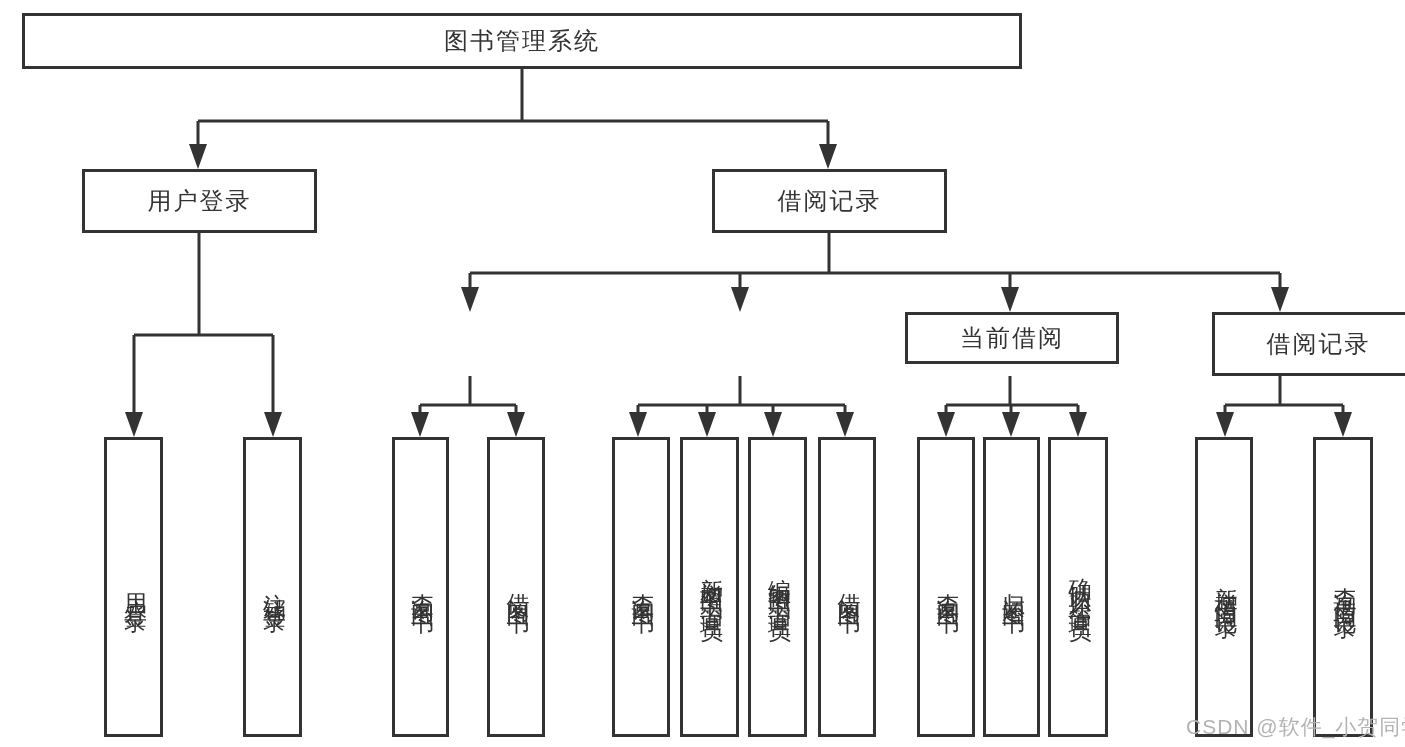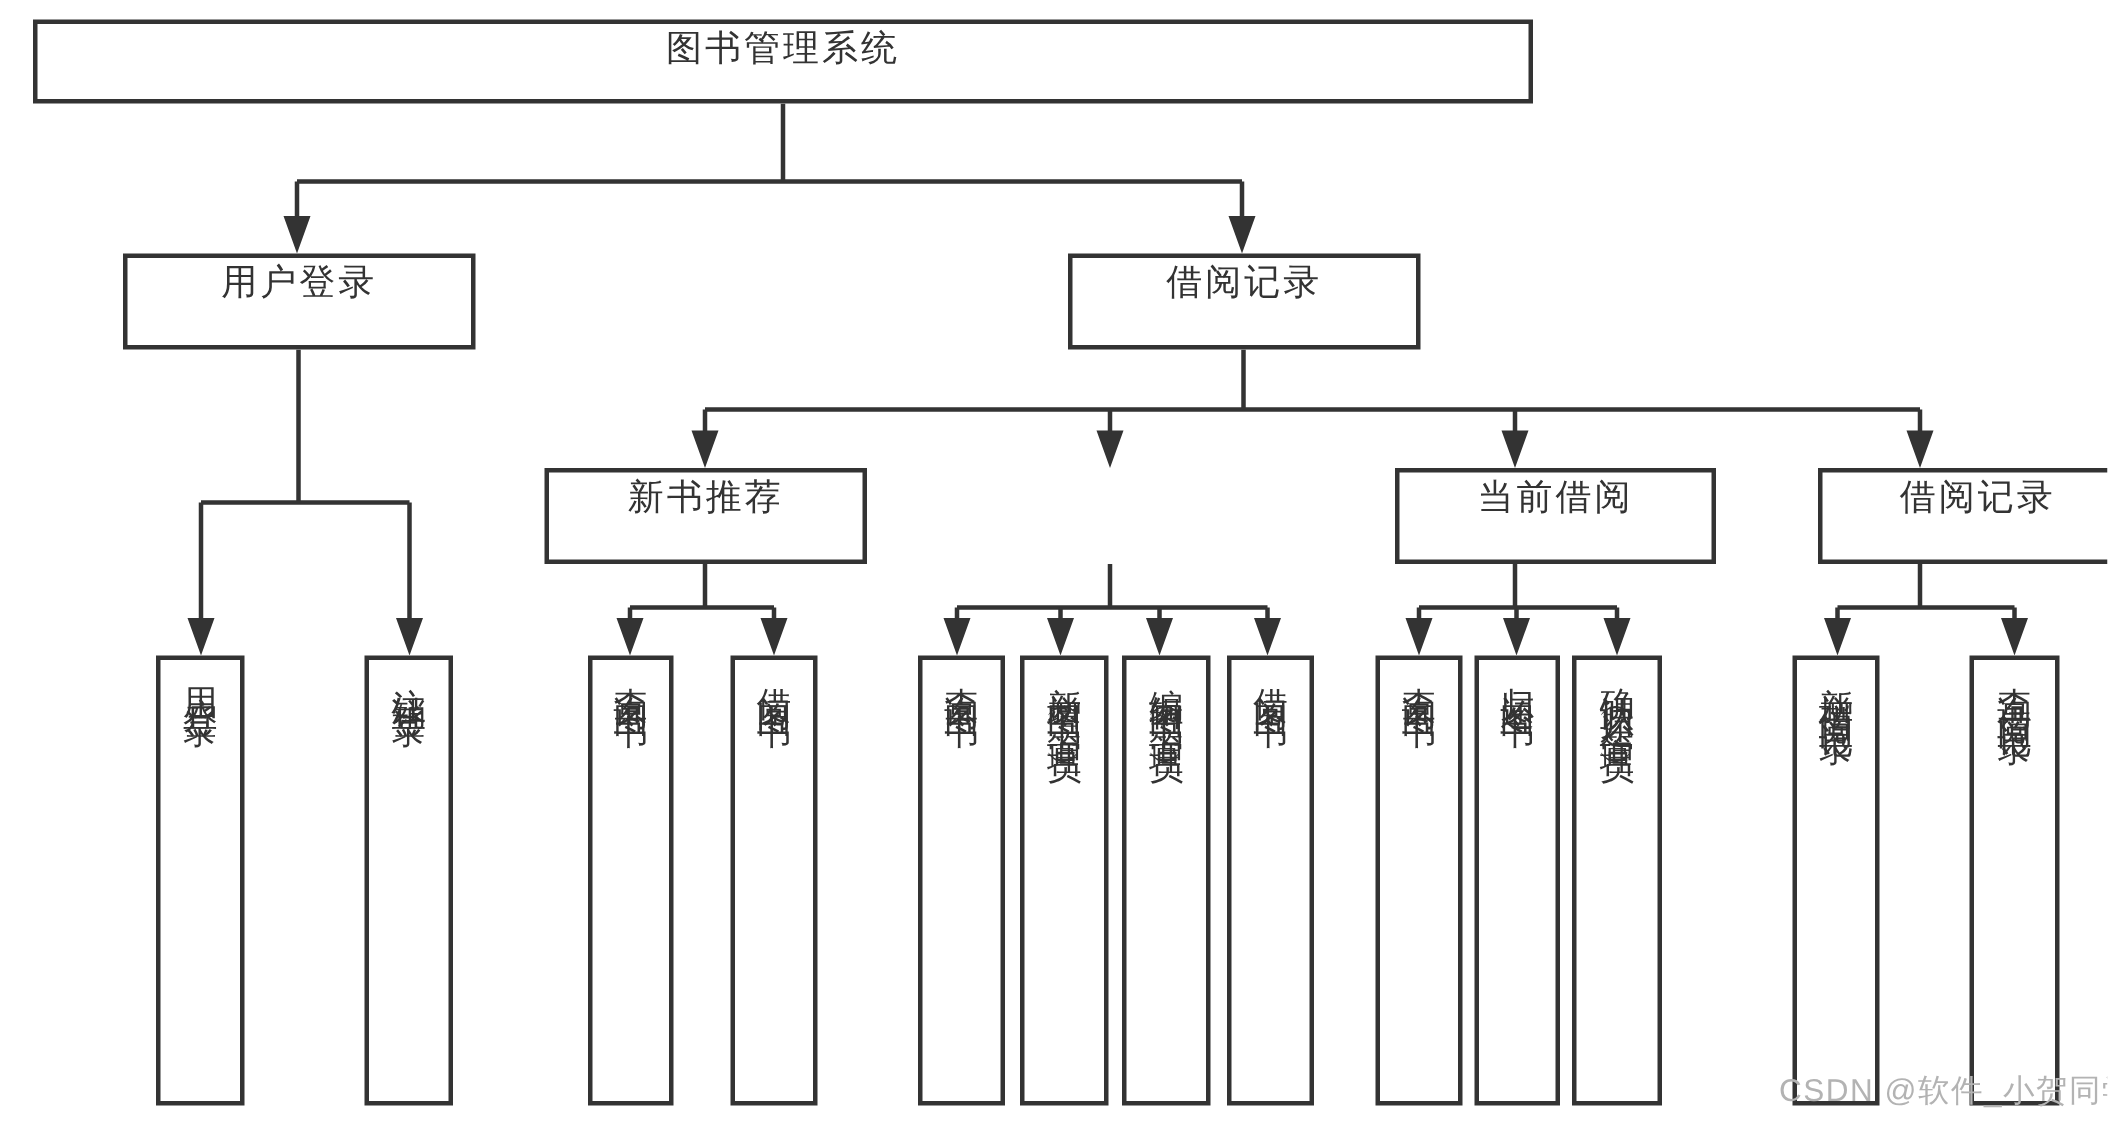--- a/index.html
+++ b/index.html
@@ -30,22 +30,24 @@
   }
   .arrowhead {
     fill: var(--line);
     stroke: none;
   }
   .hbox, .vbox {
     position: absolute;
     border: 3px solid var(--line);
     background: var(--background);
     display: flex;
+    align-items: center;
     justify-content: center;
     color: var(--text);
+    font-family: Liberation Mono, monospace;
   }
   .hbox {
     font-size: 24px;
     letter-spacing: 2px;
     white-space: nowrap;
   }
   .vbox {
     font-size: 23px;
   }
   .vtext {
@@ -97,24 +99,21 @@
     <span>图书管理系统</span>
   </div>
 
   <div class="hbox" style="left:82px;top:169px;width:235px;height:64px">
     <span>用户登录</span>
   </div>
   <div class="hbox" style="left:712px;top:169px;width:235px;height:64px">
     <span>借阅记录</span>
   </div>
 
-  <div class="hbox" style="left:363px;top:312px;width:215px;height:64px">
-    <span>新书推荐</span>
-  </div>
-  <div class="hbox" style="left:930px;top:312px;width:214px;height:64px">
+  <div class="hbox" style="left:905px;top:312px;width:214px;height:52px">
     <span>当前借阅</span>
   </div>
   <div class="hbox" style="left:1212px;top:312px;width:213px;height:64px">
     <span>借阅记录</span>
   </div>
 
   <div class="vbox" style="left:104px;top:437px;width:59px;height:300px">
     <span class="vtext">用户登录</span>
   </div>
   <div class="vbox" style="left:243px;top:437px;width:59px;height:300px">

